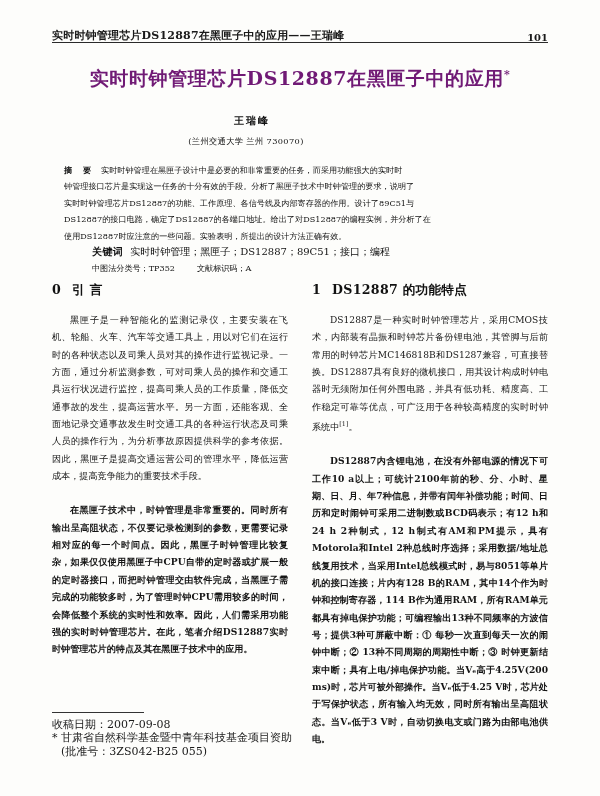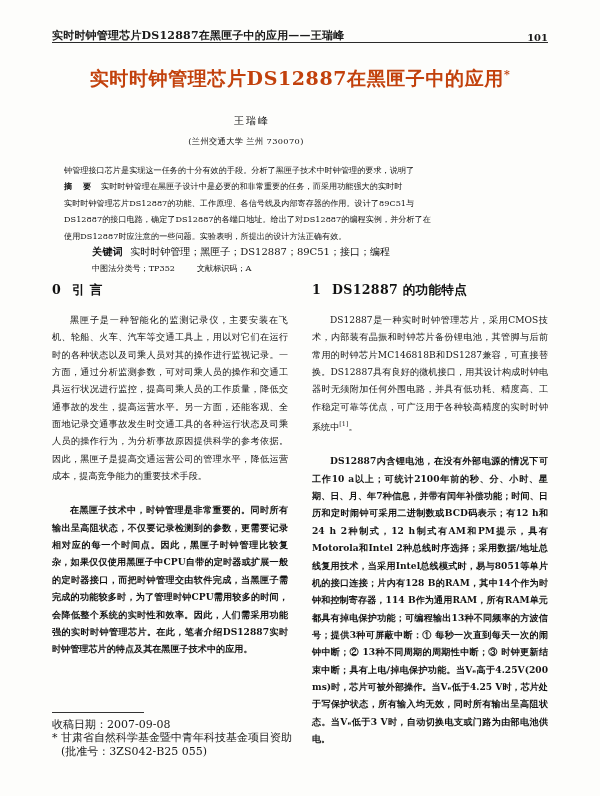--- a/index.html
+++ b/index.html
@@ -60,33 +60,33 @@
   
   .title {
     position: absolute;
     left: 0;
     top: 66px;
     width: 600px;
     text-align: center;
     font-size: 19px;
     font-weight: bold;
     letter-spacing: 0.6px;
-    color: #c2410c;
+    color: #701a75;
     font-family: "DejaVu Serif", "Liberation Serif", serif;
   }
   .title .star { font-size: 11px; vertical-align: super; }
 
   .author {
     position: absolute;
     left: 0;
     top: 114px;
     width: 504px;
     text-align: center;
     font-size: 10px;
-    font-weight: normal;
+    font-weight: bold;
     letter-spacing: 2px;
   }
   .affil {
     position: absolute;
     left: 0;
     top: 136px;
     width: 492px;
     text-align: center;
     font-size: 8.2px;
     letter-spacing: 0.4px;
@@ -191,24 +191,24 @@
   <div class="rule"></div>
 
   <div class="title">
     <span>实时时钟管理芯片DS12887在黑匣子中的应用</span><span class="star">*</span>
   </div>
 
   <div class="author">王瑞峰</div>
   <div class="affil">(兰州交通大学  兰州 730070)</div>
 
   <div class="abstract-wrap">
-    <div class="abs-line">钟管理接口芯片是实现这一任务的十分有效的手段。分析了黑匣子技术中时钟管理的要求，说明了</div>
     <div class="abs-line">
       <span class="abs-label">摘  要</span><span>实时时钟管理在黑匣子设计中是必要的和非常重要的任务，而采用功能强大的实时时</span>
     </div>
+    <div class="abs-line">钟管理接口芯片是实现这一任务的十分有效的手段。分析了黑匣子技术中时钟管理的要求，说明了</div>
     <div class="abs-line">实时时钟管理芯片DS12887的功能、工作原理、各信号线及内部寄存器的作用。设计了89C51与</div>
     <div class="abs-line">DS12887的接口电路，确定了DS12887的各端口地址。给出了对DS12887的编程实例，并分析了在</div>
     <div class="abs-line">使用DS12887时应注意的一些问题。实验表明，所提出的设计方法正确有效。</div>
 
     <div class="kw-line">
       <span class="kw-label">关键词</span><span>实时时钟管理；黑匣子；DS12887；89C51；接口；编程</span>
     </div>
 
     <div class="clc-line">
       <span>中图法分类号</span><span>；</span><span>TP352</span><span class="clc-gap"></span><span>文献标识码</span><span>；</span><span>A</span>

